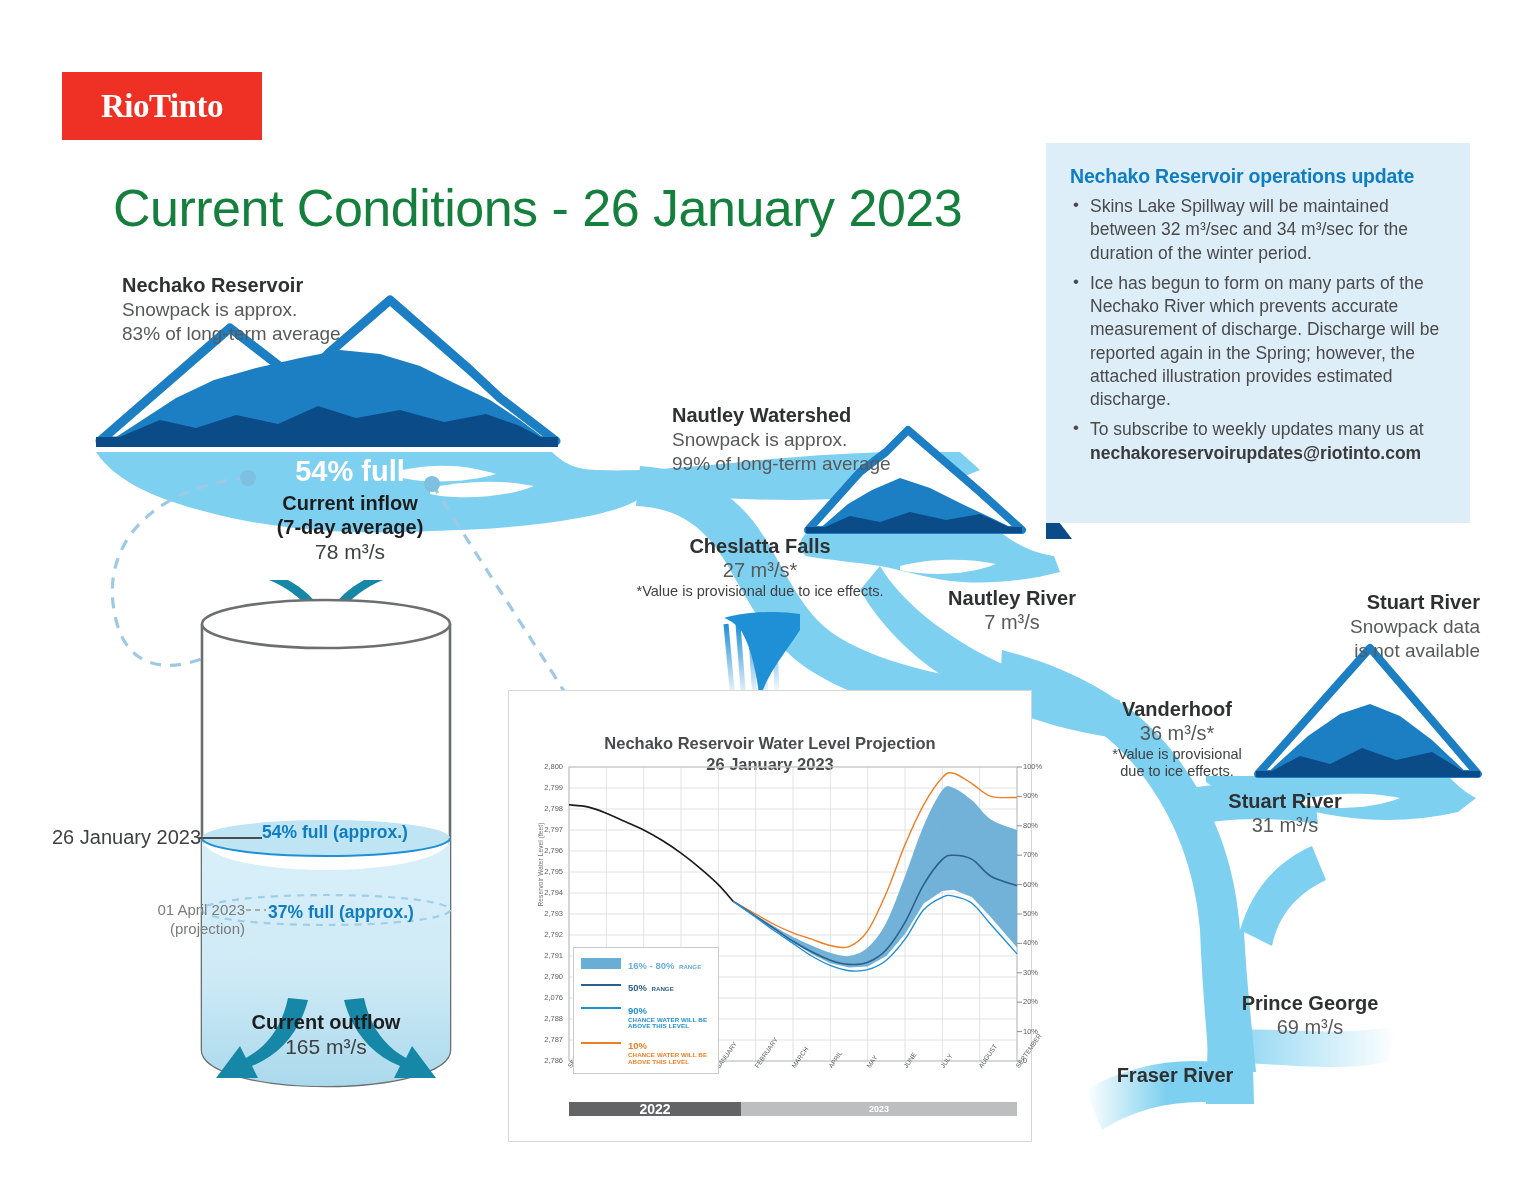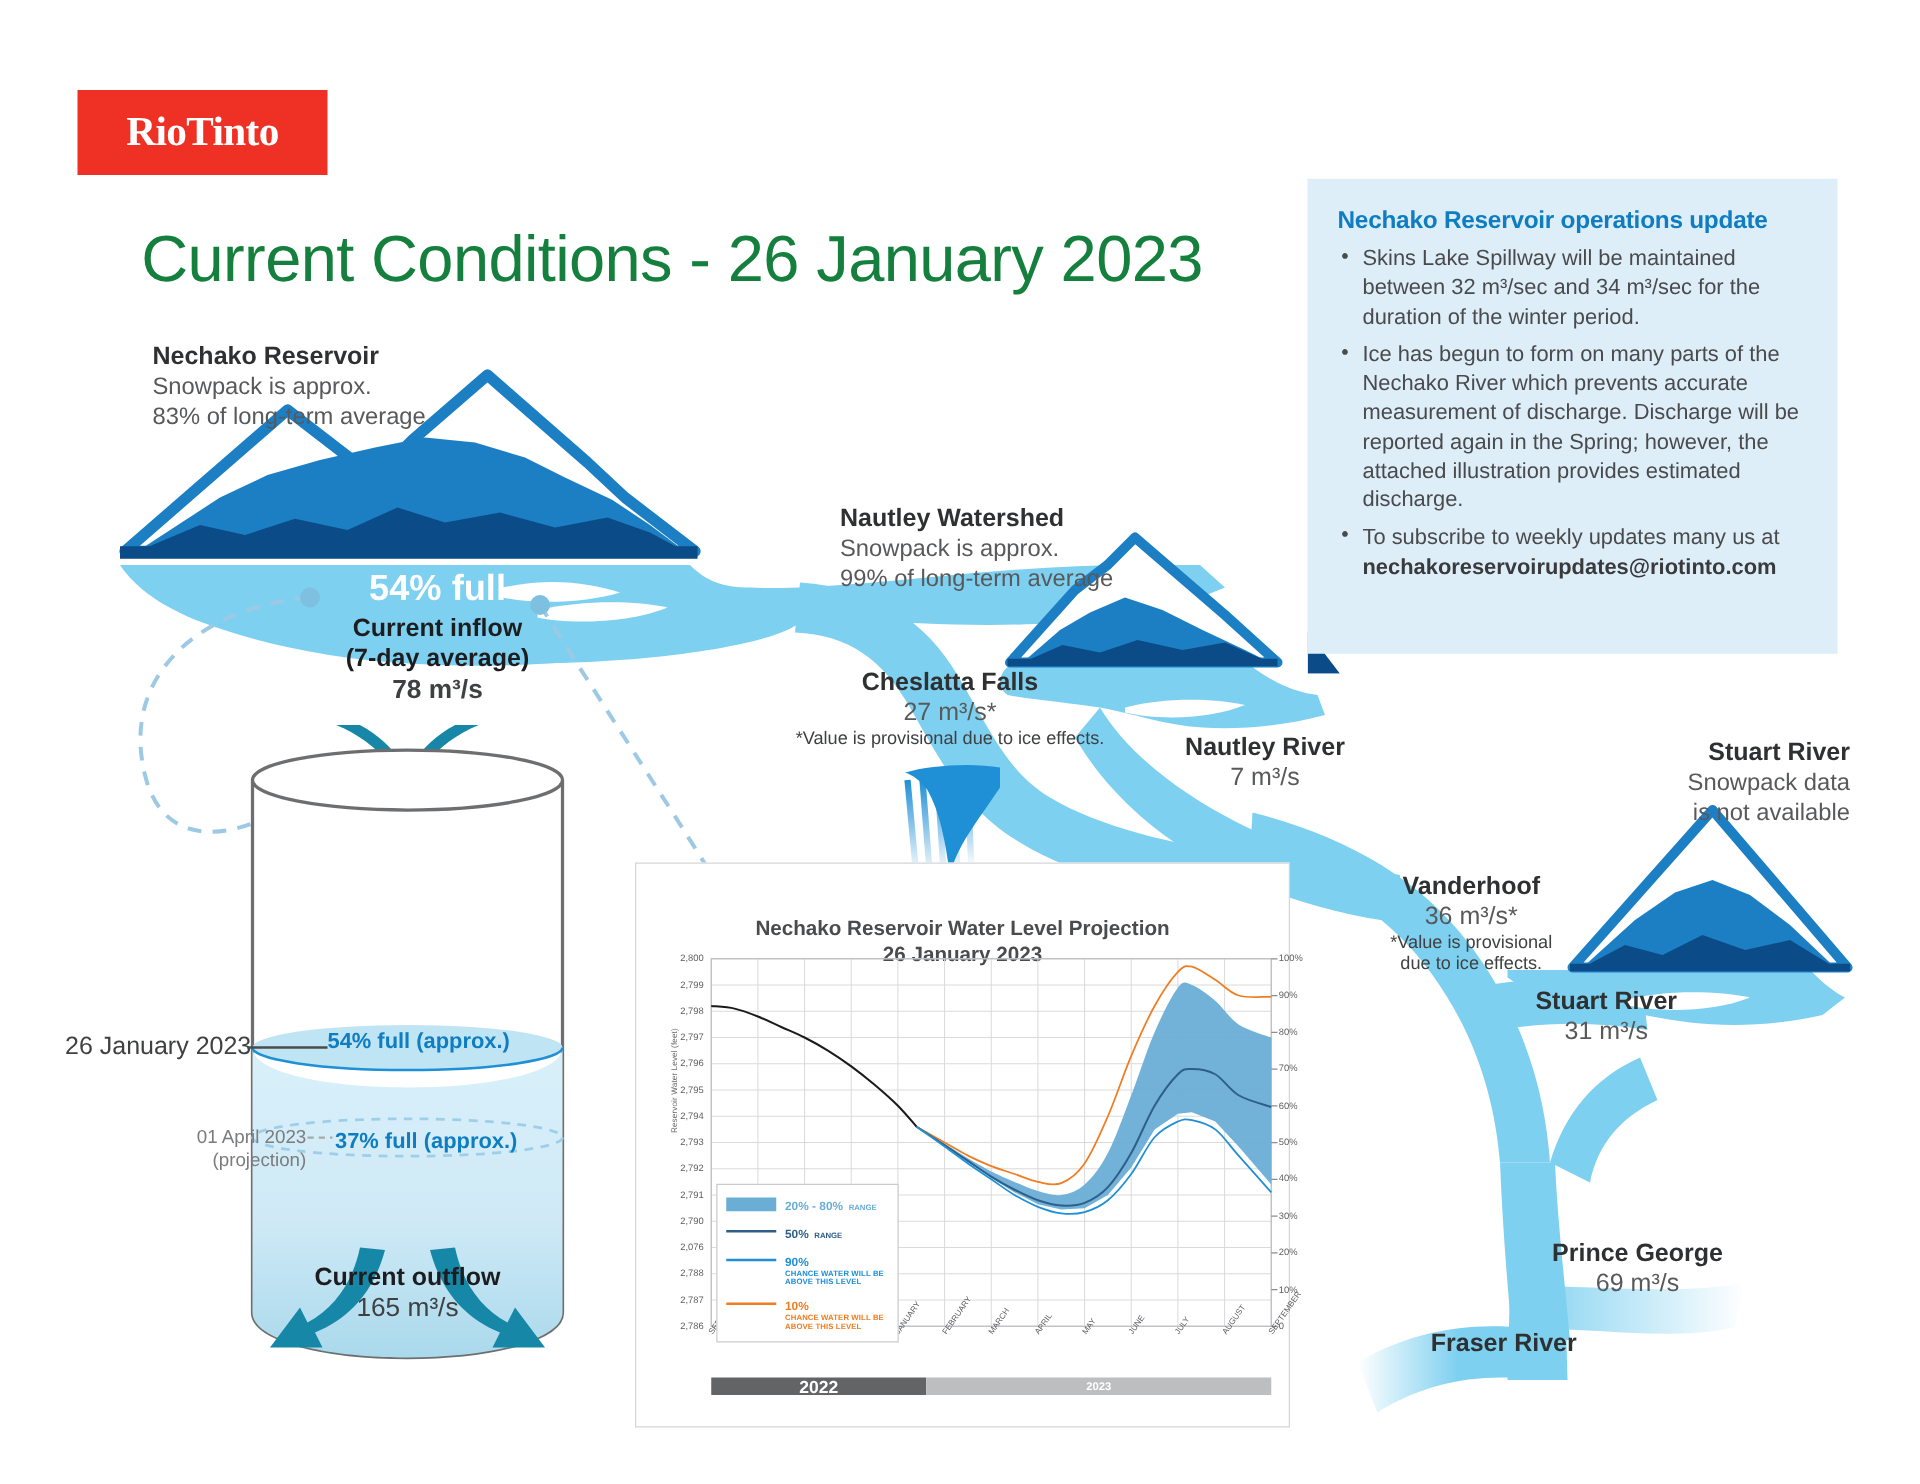--- a/index.html
+++ b/index.html
@@ -72,34 +72,34 @@
   .flow-label { position:absolute; text-align:center; line-height:1.22; }
   .flow-label .t { font-size:20px; font-weight:bold; color:#2f3031; }
   .flow-label .v { font-size:20px; color:#58595b; }
   .flow-label .note { font-size:14.5px; color:#3f4041; }
 
   #lbl-cheslatta { left:620px; top:534px; width:280px; }
   #lbl-nautley-river { left:912px; top:586px; width:200px; }
   #lbl-vanderhoof { left:1062px; top:697px; width:230px; }
   #lbl-stuart-river { left:1180px; top:789px; width:210px; }
   #lbl-prince-george { left:1190px; top:991px; width:240px; }
-  #lbl-fraser { left:1088px; top:1063px; width:230px; font-weight:bold; }
+  #lbl-fraser { left:1060px; top:1063px; width:230px; font-weight:bold; }
   #lbl-fraser .t { font-size:20px; }
 
   
   #reservoir-pct {
     position:absolute; left:200px; top:455px; width:300px; text-align:center;
     font-size:29px; font-weight:bold; color:#ffffff;
   }
   #inflow-block {
     position:absolute; left:200px; top:491px; width:300px; text-align:center;
     line-height:1.2;
   }
   #inflow-block .t { font-size:20px; font-weight:bold; color:#1d1d1f; }
-  #inflow-block .v { font-size:21px; color:#3f4041; font-weight:700; }
+  #inflow-block .v { font-size:21px; color:#3f4041; font-weight:400; }
 
   
   #cyl-wrap { position:absolute; left:196px; top:580px; width:260px; height:520px; }
   #cyl-svg { width:260px; height:520px; }
 
   .cyl-txt { position:absolute; font-weight:bold; }
   #cyl-54 { left:262px; top:822px; font-size:17.5px; color:#0f7dc2; }
   #cyl-37 { left:268px; top:902px; font-size:17.5px; color:#0f7dc2; }
   #date-26jan {
     position:absolute; left:52px; top:826px; font-size:20px; color:#3f4041; font-weight:400;
@@ -522,21 +522,21 @@
           <div class="xtick" style="left: 505px; top: 306px;">SEPTEMBER</div>
         </div>
 
       
       <div id="legend">
         <div class="lg-row">
           <div class="lg-swatch">
               <div class="band"></div>
             </div>
           <div class="lg-txt">
-            <span class="lg-main" style="color:#6aaed6">20% - 80%</span>
+            <span class="lg-main" style="color:#6aaed6">16% - 80%</span>
             <span class="lg-inl" style="color:#6aaed6">RANGE</span>
           </div>
         </div>
         <div class="lg-row">
           <div class="lg-swatch">
               <div class="ln" style="background:#2e5f8a"></div>
             </div>
           <div class="lg-txt">
             <span class="lg-main" style="color:#2e5f8a">50%</span>
             <span class="lg-inl" style="color:#2e5f8a">RANGE</span>

